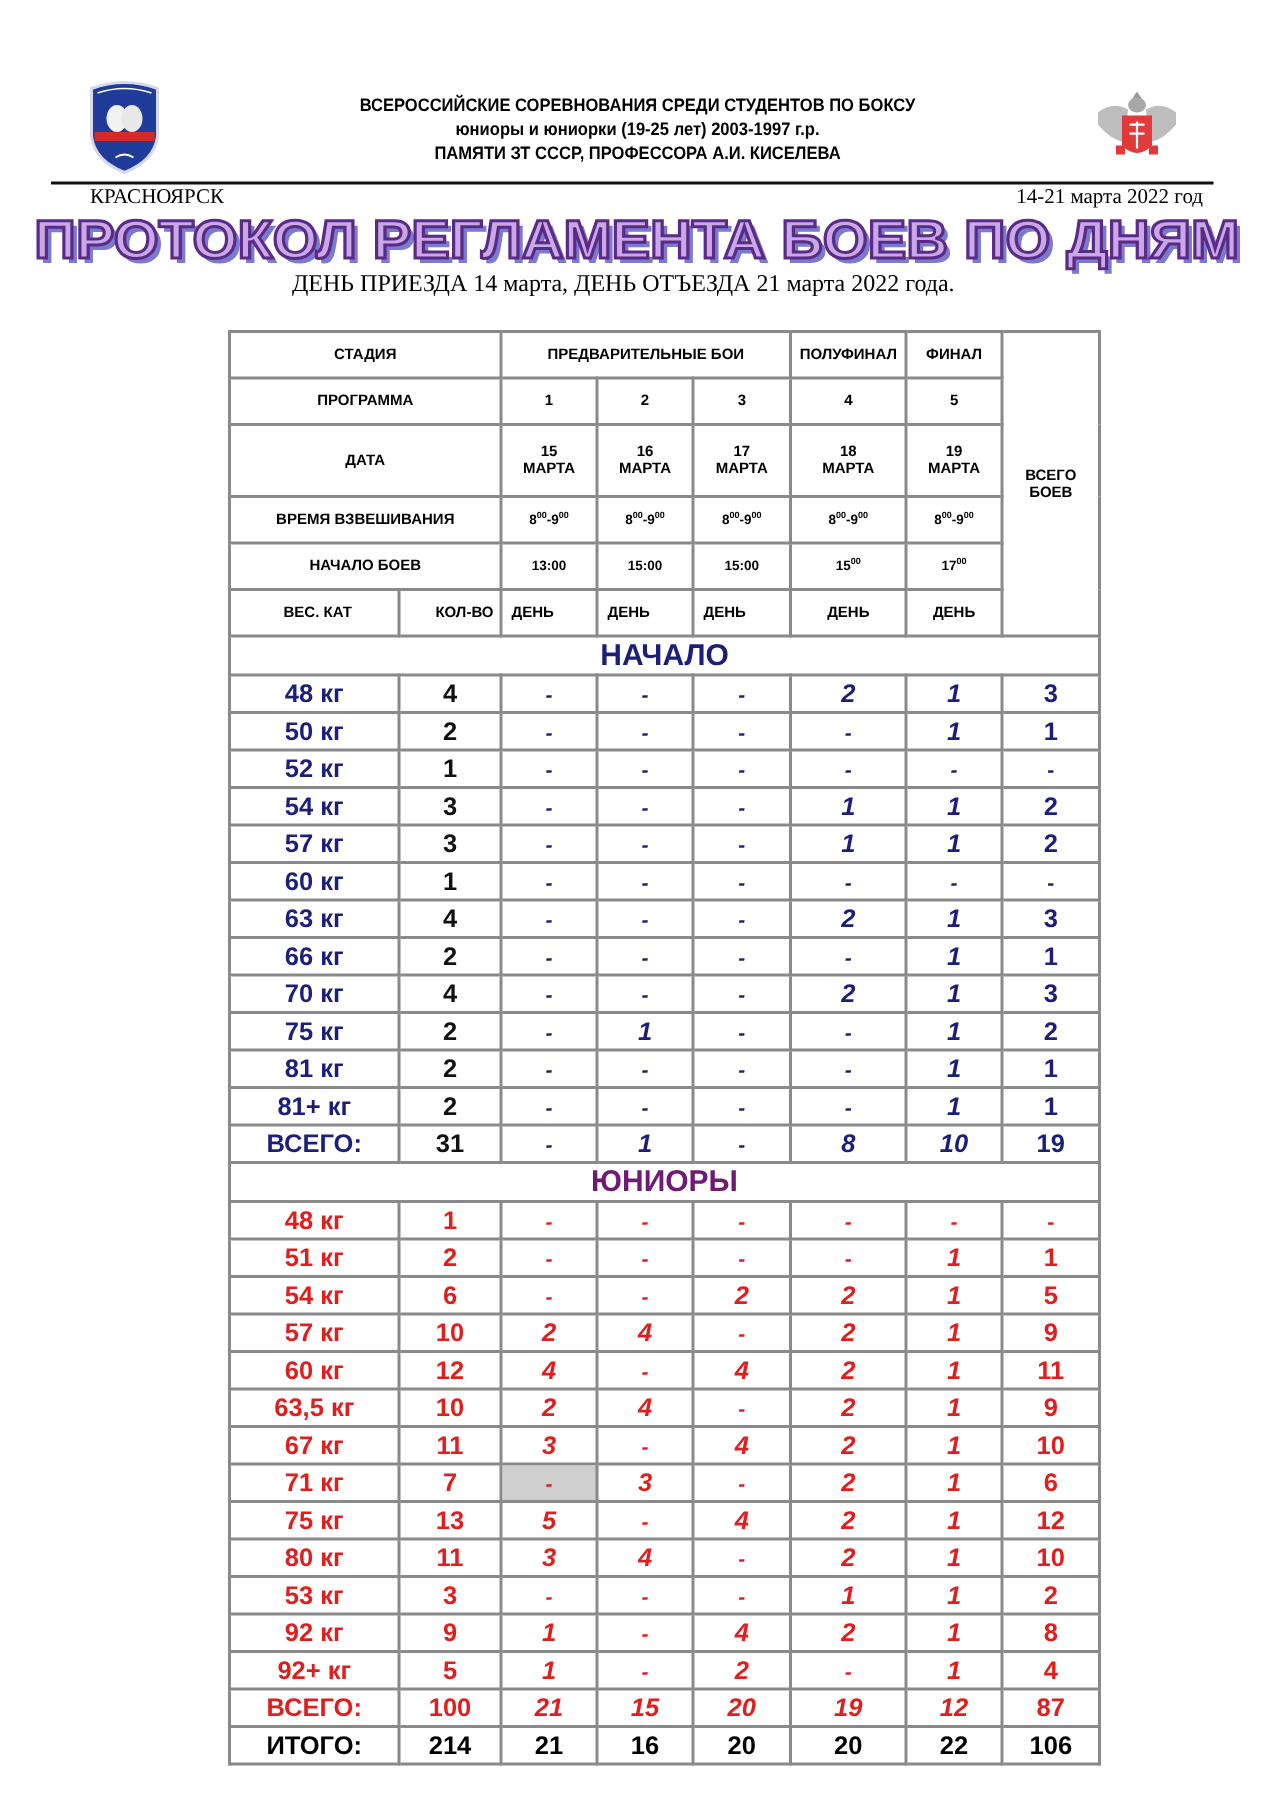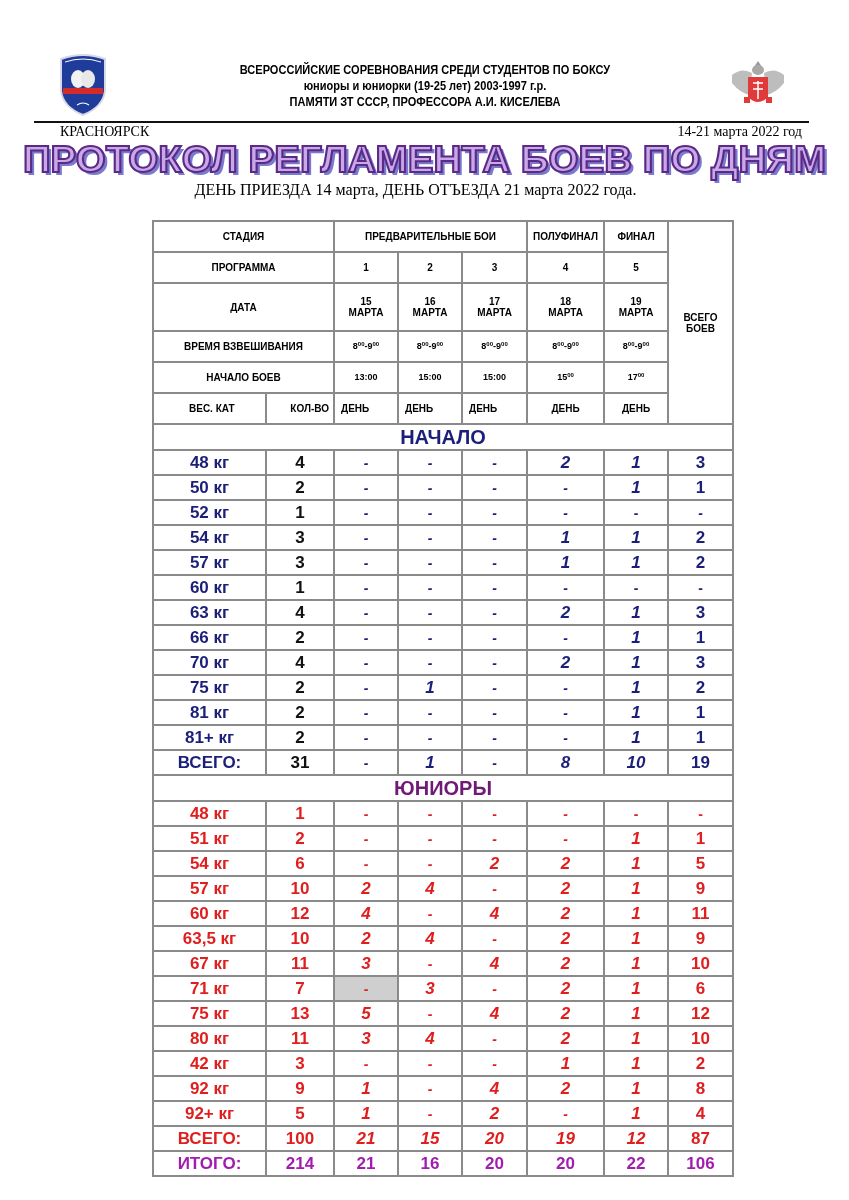--- a/index.html
+++ b/index.html
@@ -39,21 +39,21 @@
   .sec.blue td { color: #1c1f7a; }
   .sec.red td { color: #701a75; }
 
   .r td { height: 25px; font-size: 17px; font-weight: bold; }
   .r.blue td { color: #1c1f7a; }
   .r.blue td.cnt { color: #111; }
   .r.red td { color: #e01e1e; }
   .r td.it { font-style: italic; }
   .r td.dash { font-size: 14px; }
   .r td.grey { background: #cfcfcf; }
-  .r.total td { color: #a21caf; font-style: normal; }
+  .r.total td { color: #000000; font-style: normal; }
 </style>
 </head>
 <body>
 
 <div class="logo-left">
   <svg width="52" height="64" viewBox="0 0 52 64">
     <path d="M4 6 Q26 -2 48 6 L48 38 Q46 54 26 62 Q6 54 4 38 Z" fill="#1f3c9a" stroke="#d8d8e8" stroke-width="2"></path>
     <path d="M8 9 Q26 3 44 9" stroke="#fff" stroke-width="1" fill="none"></path>
     <ellipse cx="21" cy="26" rx="7" ry="9" fill="#f2f2f2"></ellipse>
     <ellipse cx="31" cy="26" rx="7" ry="9" fill="#e8e8e8"></ellipse>
@@ -379,21 +379,21 @@
         <td>80 кг</td>
         <td class="cnt">11</td>
         <td class="it">3</td>
         <td class="it">4</td>
         <td class="it dash">-</td>
         <td class="it">2</td>
         <td class="it">1</td>
         <td>10</td>
       </tr>
       <tr class="r red">
-        <td>42 кг</td>
+        <td>53 кг</td>
         <td class="cnt">3</td>
         <td class="it dash">-</td>
         <td class="it dash">-</td>
         <td class="it dash">-</td>
         <td class="it">1</td>
         <td class="it">1</td>
         <td>2</td>
       </tr>
       <tr class="r red">
         <td>92 кг</td>

